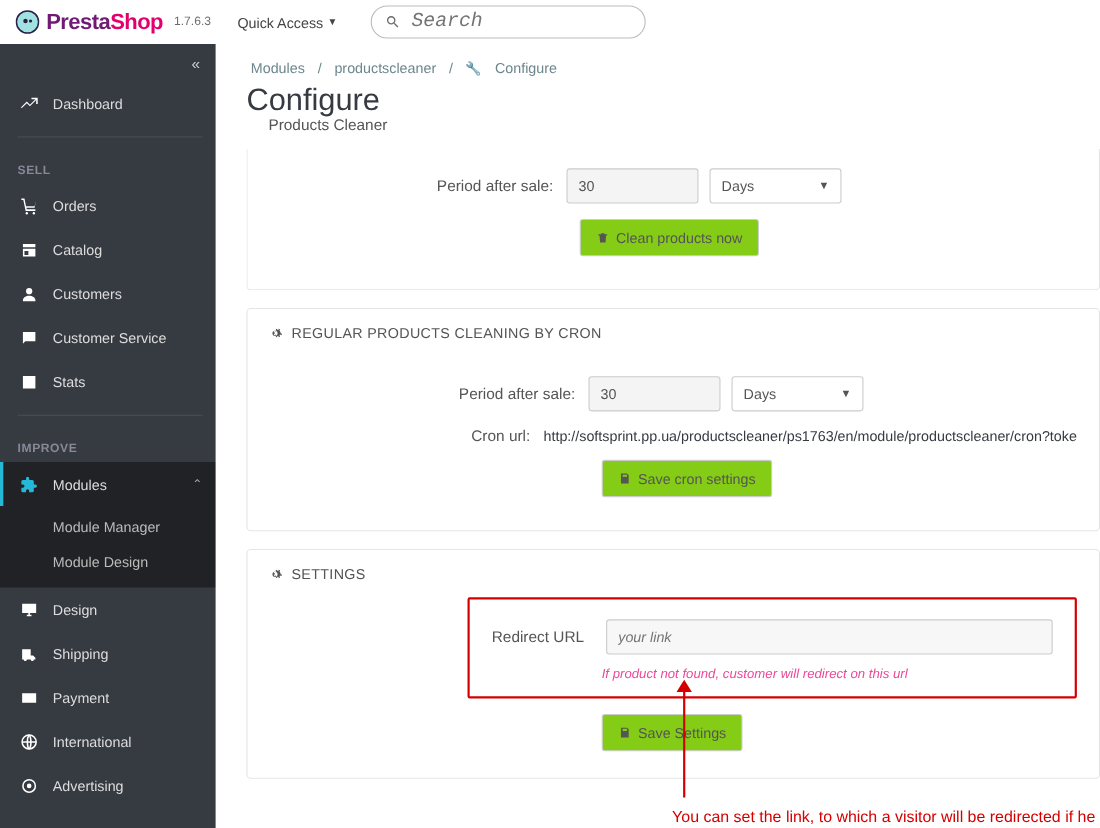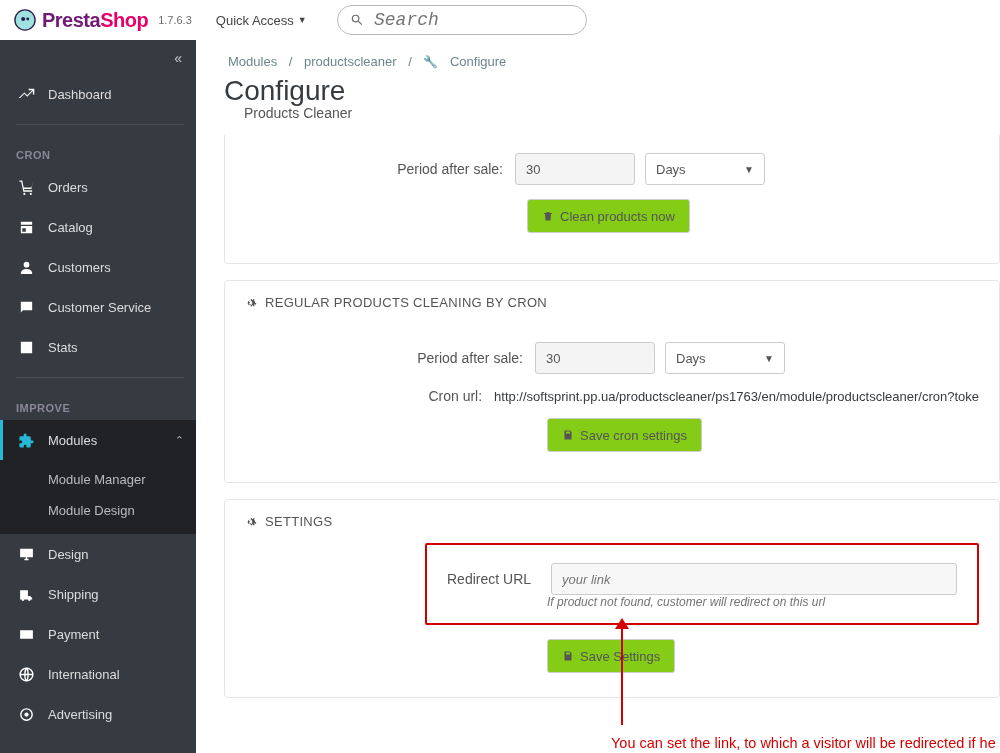--- a/index.html
+++ b/index.html
@@ -59,21 +59,21 @@
 .select .sarrow { font-size: 10px; color: #555; }
 .btn { height: 34px; border: 1px solid #ccc; background: #84cc16; border-radius: 3px; padding: 0 14px; font-size: 13px; color: #555; display: inline-flex; align-items: center; cursor: pointer; }
 .btn svg { width: 12px; height: 12px; fill: #555; margin-right: 6px; }
 .offset-row { padding-left: 302px; margin-top: 6px; }
 .cron-url { font-size: 13px; color: #363a41; white-space: nowrap; }
 
 .redirect-box { border: 2px solid #d40000; border-radius: 2px; padding: 18px 20px 14px; margin: 0 20px 14px 200px; }
 .redirect-row { display: flex; align-items: center; }
 .redirect-label { color: #555; font-size: 14px; margin-right: 20px; }
 .redirect-input { flex: 1; height: 32px; border: 1px solid #ccc; border-radius: 3px; padding: 0 10px; font-size: 13px; font-style: italic; color: #888; background: #f7f7f7; }
-.redirect-hint { font-size: 12px; font-style: italic; color: #737373; margin-left: 100px; }
+.redirect-hint { font-size: 12px; font-style: italic; color: #ec4899; margin-top: 10px; margin-left: 100px; }
 .save-settings-wrap { padding-left: 302px; margin: 0 20px 24px; }
 
 
 .annotation-arrow { position: absolute; left: 425px; top: 583px; width: 2px; height: 102px; background: #d40000; }
 .annotation-arrowhead { position: absolute; left: 419px; top: 578px; width: 0; height: 0; border-left: 7px solid transparent; border-right: 7px solid transparent; border-bottom: 11px solid #d40000; }
 .annotation-text { position: absolute; left: 415px; top: 693px; color: #d40000; font-size: 14.5px; line-height: 1.4; }
 </style>
 </head>
 <body>
 
@@ -107,21 +107,21 @@
   <div class="side-item">
     <span class="icon">
         <svg viewBox="0 0 24 24">
           <path d="M3 17l6-6 4 4 8-8v5h2V4h-8v2h5l-7 7-4-4-8 8z"></path>
         </svg>
       </span>
     <span>Dashboard</span>
   </div>
 
   <div class="side-divider"></div>
-  <div class="side-section">CRON</div>
+  <div class="side-section">SELL</div>
 
   <div class="side-item">
     <span class="icon">
         <svg viewBox="0 0 24 24">
           <path d="M7 4h14l-2 8H8L6 2H2v2h2.5l3 14H20v-2H9l-.5-2H19l2-10H7z"></path>
           <circle cx="9" cy="21" r="1.5"></circle>
           <circle cx="18" cy="21" r="1.5"></circle>
         </svg>
       </span>
     <span>Orders</span>

